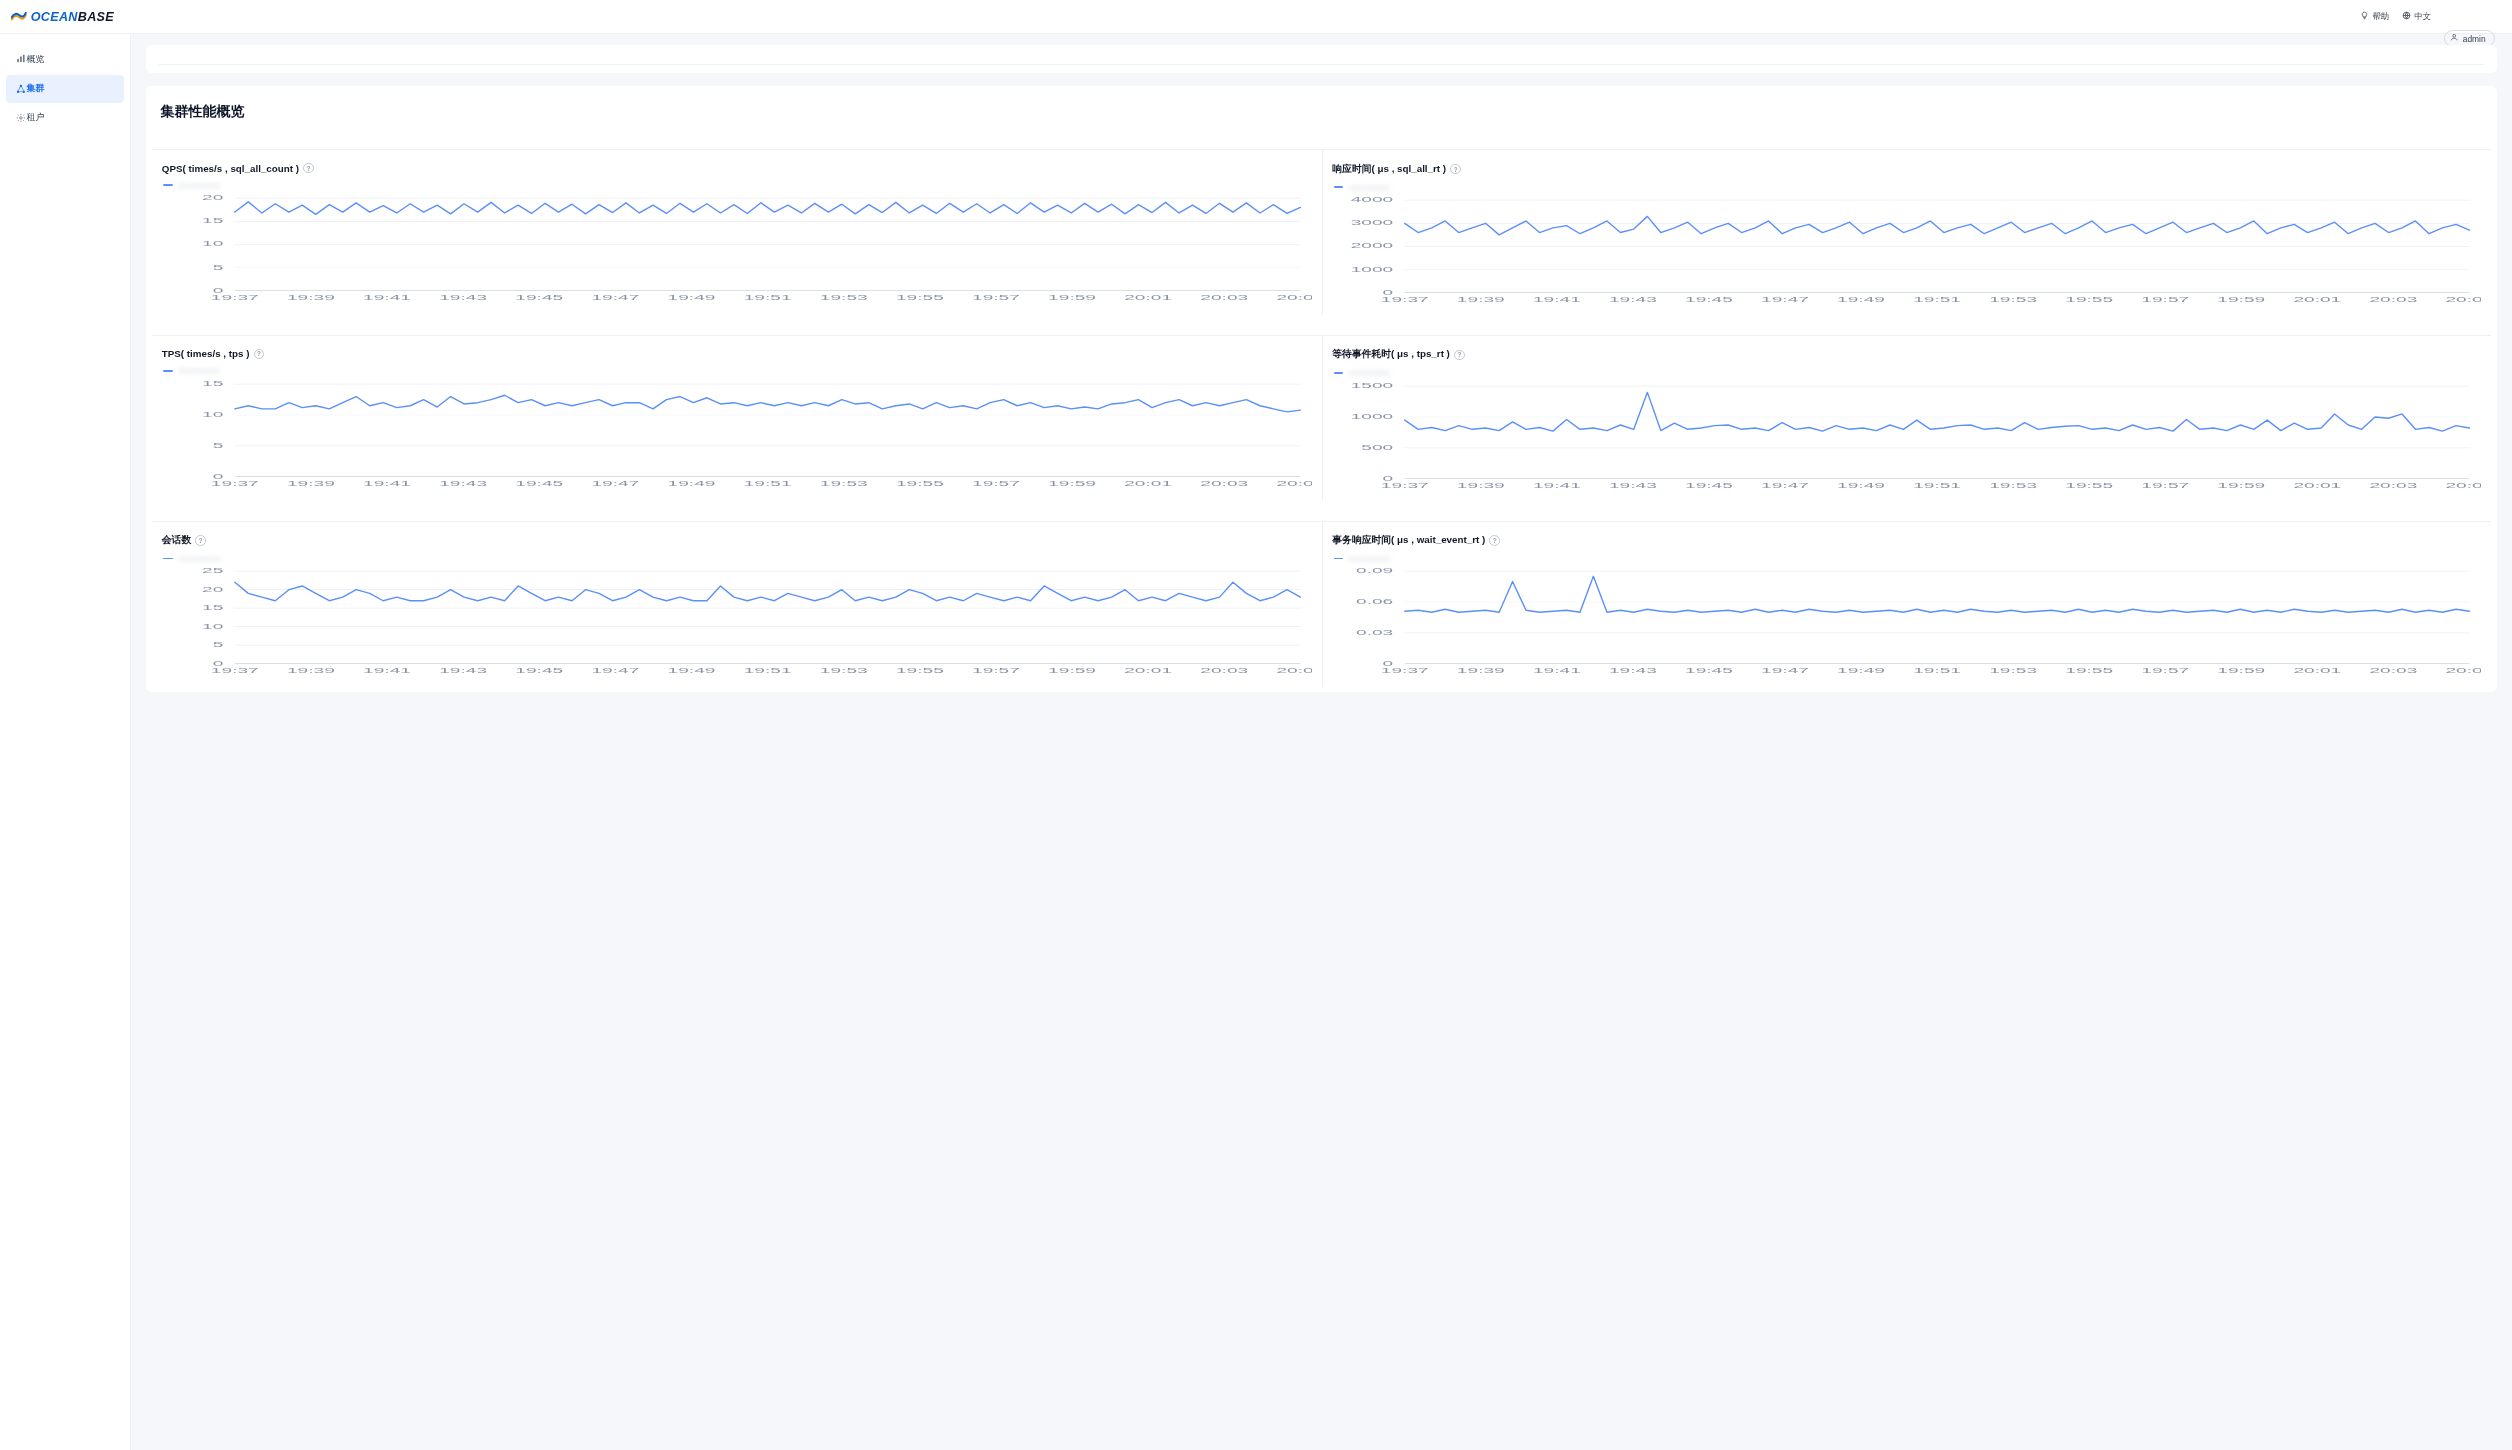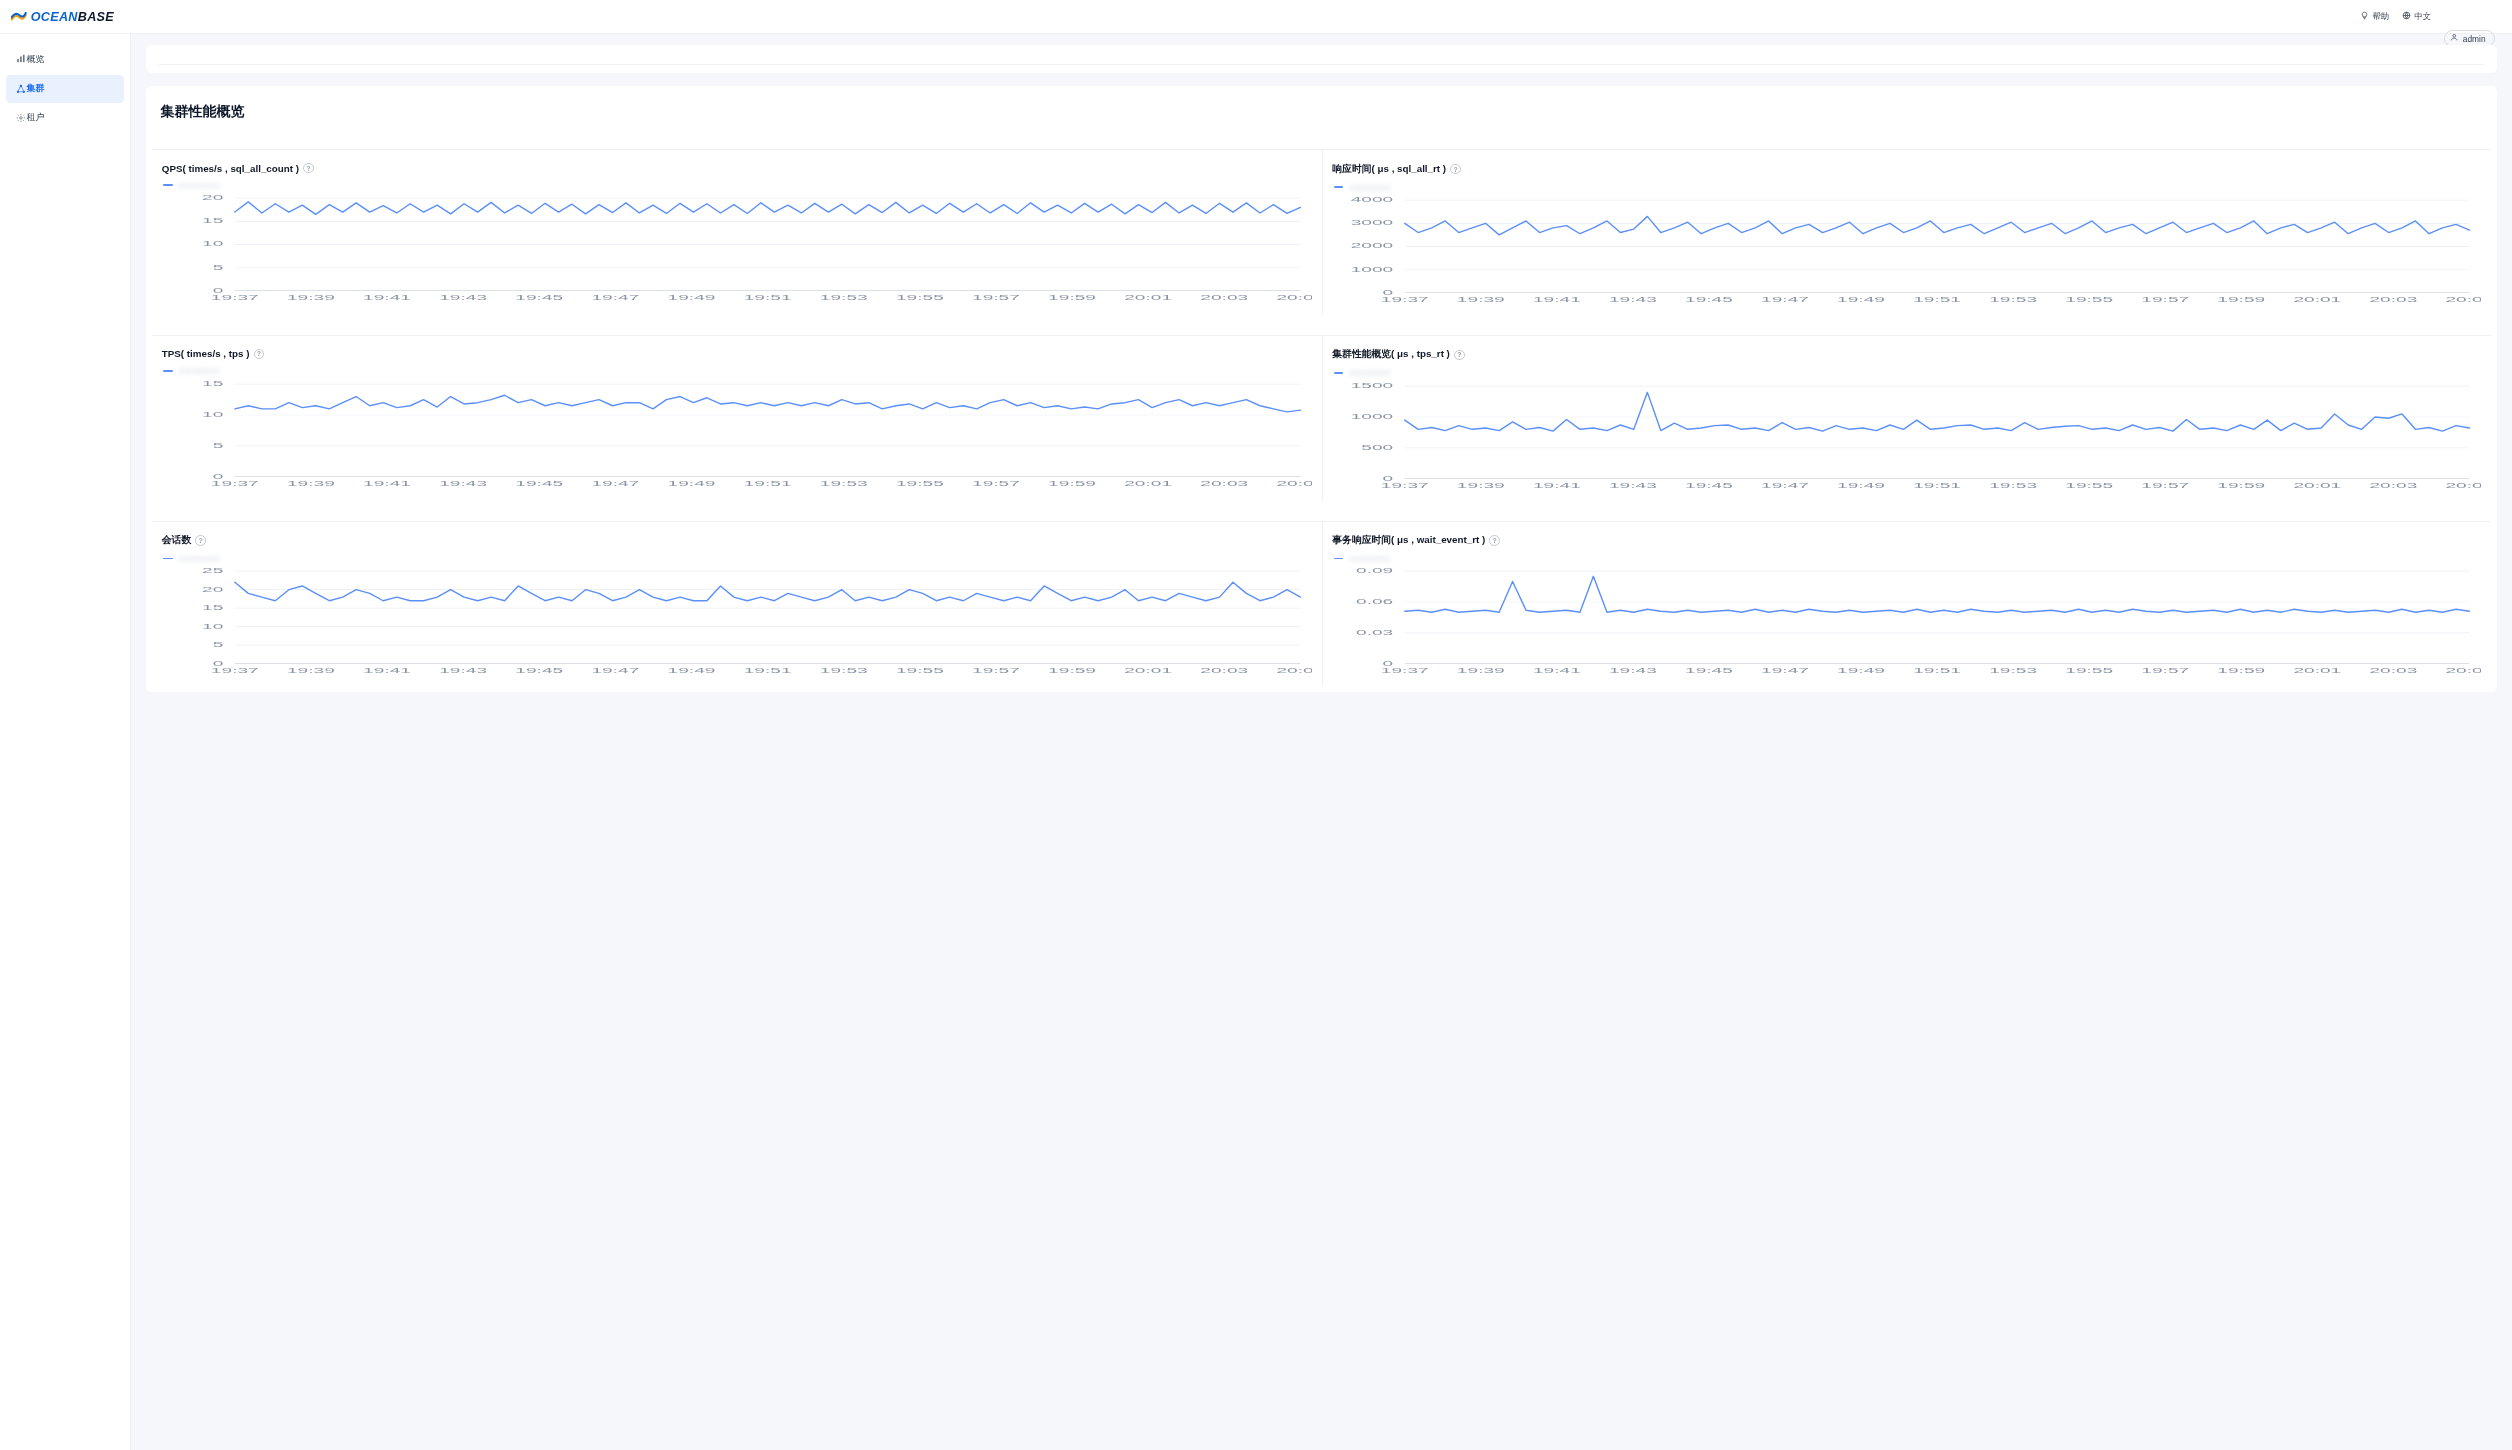--- a/index.html
+++ b/index.html
@@ -330,21 +330,21 @@
                 <text class="x-lbl" x="474.85714285714283" y="152" text-anchor="middle">19:59</text>
                 <text class="x-lbl" x="514.5714285714286" y="152" text-anchor="middle">20:01</text>
                 <text class="x-lbl" x="554.2857142857143" y="152" text-anchor="middle">20:03</text>
                 <text class="x-lbl" x="594" y="152" text-anchor="middle">20:05</text>
         <path class="series-line" d="M38.0 41.2 L45.0 36.8 L52.1 41.2 L59.1 41.2 L66.2 32.4 L73.2 39.4 L80.2 36.8 L87.3 41.2 L94.3 32.4 L101.3 23.6 L108.4 36.8 L115.4 32.4 L122.5 39.4 L129.5 36.8 L136.5 28.0 L143.6 38.6 L150.6 23.6 L157.6 34.2 L164.7 32.4 L171.7 28.0 L178.8 21.8 L185.8 32.4 L192.8 28.0 L199.9 36.8 L206.9 32.4 L213.9 36.8 L221.0 32.4 L228.0 28.0 L235.1 36.8 L242.1 32.4 L249.1 32.4 L256.2 41.2 L263.2 28.0 L270.3 23.6 L277.3 32.4 L284.3 25.4 L291.4 34.2 L298.4 32.4 L305.4 36.8 L312.5 32.4 L319.5 36.8 L326.6 32.4 L333.6 36.8 L340.6 32.4 L347.7 36.8 L354.7 28.0 L361.7 34.2 L368.8 32.4 L375.8 41.2 L382.9 36.8 L389.9 34.2 L396.9 41.2 L404.0 32.4 L411.0 39.4 L418.1 36.8 L425.1 41.2 L432.1 32.4 L439.2 28.0 L446.2 36.8 L453.2 32.4 L460.3 39.4 L467.3 36.8 L474.4 41.2 L481.4 38.6 L488.4 41.2 L495.5 34.2 L502.5 32.4 L509.5 28.0 L516.6 39.4 L523.6 32.4 L530.7 28.0 L537.7 36.8 L544.7 32.4 L551.8 36.8 L558.8 32.4 L565.8 28.0 L572.9 36.8 L579.9 41.2 L587.0 45.6 L594.0 43.0 "></path>
       </svg>
     </div>
   </div>
   <div class="chart-cell right">
     <div class="chart-title">
-      <span>集群性能概览( μs , tps_rt )</span>
+      <span>等待事件耗时( μs , tps_rt )</span>
       <span class="help-circ">?</span>
     </div>
     <div class="legend">
       <span class="legend-line"></span>
       <span class="legend-label">xxxxxxxxxx</span>
     </div>
     <div class="chart-box">
       <svg class="chart-svg" viewBox="0 0 600 160" preserveAspectRatio="none" style="font-size:13px">
         <line class="base-line" x1="38" x2="594" y1="138" y2="138"></line>
                 <line class="grid-line" x1="38" x2="594" y1="94" y2="94"></line>

